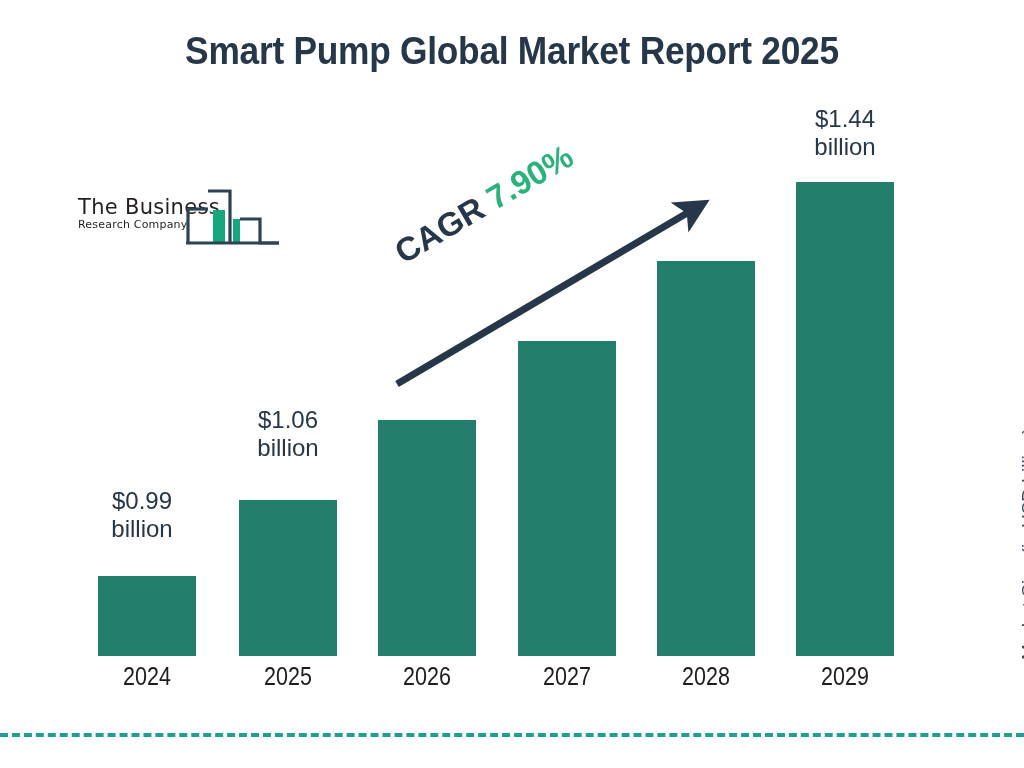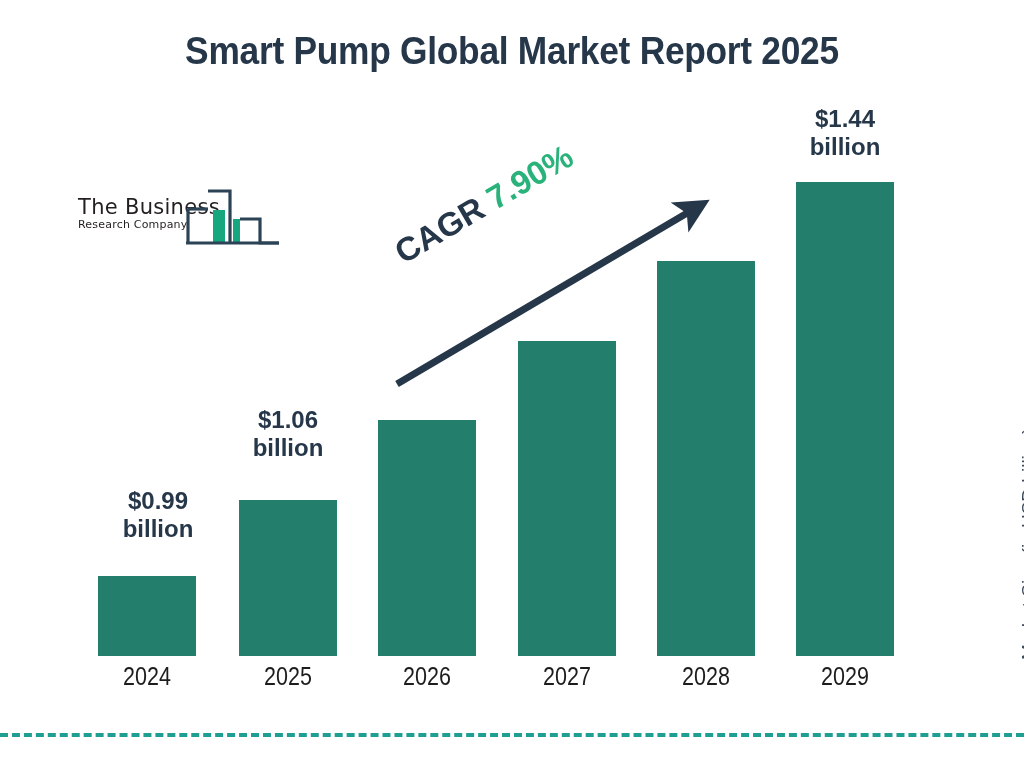--- a/index.html
+++ b/index.html
@@ -78,21 +78,21 @@
 
   
   .bar {
     position: absolute;
     background: #237e6c;
   }
   .bar-value {
     position: absolute;
     text-align: center;
     font-size: 24px;
-    font-weight: bold;
+    font-weight: normal;
     color: #26374a;
     line-height: 1.16;
     font-family: "Liberation Sans", sans-serif;
   }
   .x-tick {
     position: absolute;
     text-align: center;
     font-size: 25px;
     color: #1d1d1d;
     font-family: "Liberation Sans", sans-serif;
@@ -179,21 +179,21 @@
     </svg>
   </div>
 
   <div class="bar" style="left:98px; top:576px; width:98px; height:80px;"></div>
   <div class="bar" style="left:239px; top:500px; width:98px; height:156px;"></div>
   <div class="bar" style="left:378px; top:420px; width:98px; height:236px;"></div>
   <div class="bar" style="left:518px; top:341px; width:98px; height:315px;"></div>
   <div class="bar" style="left:657px; top:261px; width:98px; height:395px;"></div>
   <div class="bar" style="left:796px; top:182px; width:98px; height:474px;"></div>
 
-  <div class="bar-value" style="left:90px; top:487px; width:136px;">
+  <div class="bar-value" style="left:74px; top:487px; width:136px;">
     <div>$0.99</div>
     <div>billion</div>
   </div>
   <div class="bar-value" style="left:220px; top:406px; width:136px;">
     <div>$1.06</div>
     <div>billion</div>
   </div>
   <div class="bar-value" style="left:777px; top:105px; width:136px;">
     <div>$1.44</div>
     <div>billion</div>

